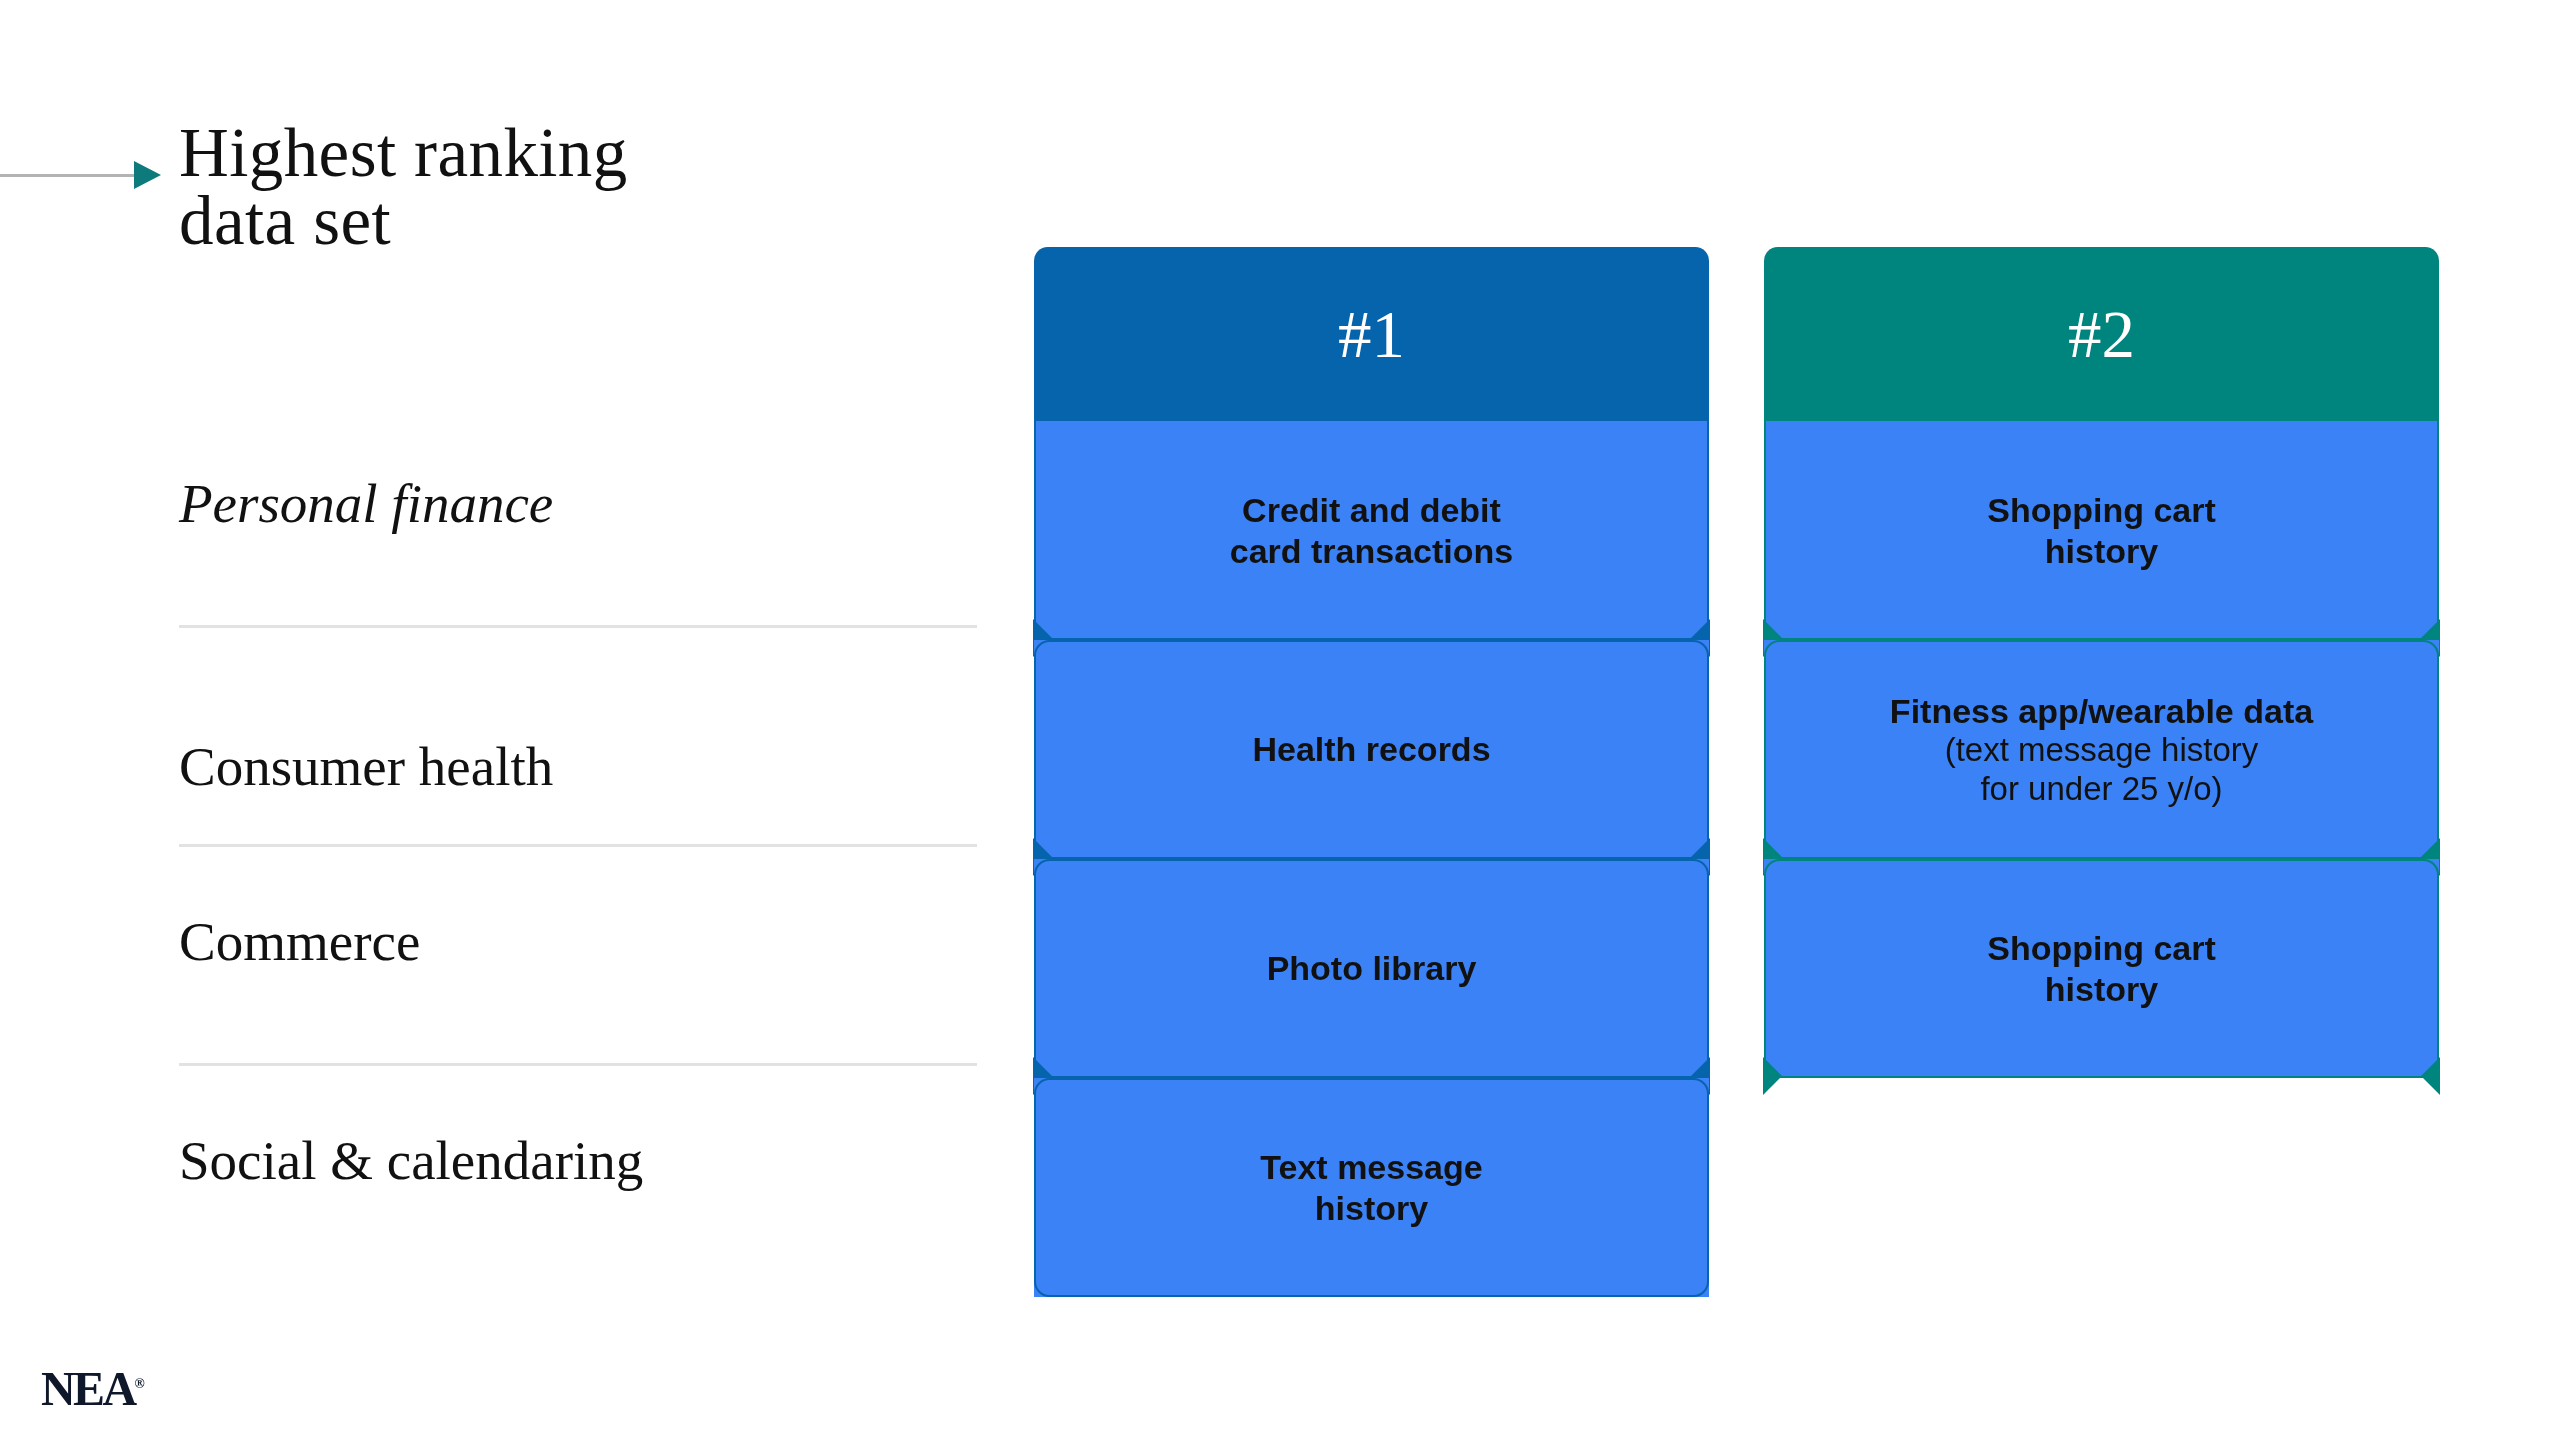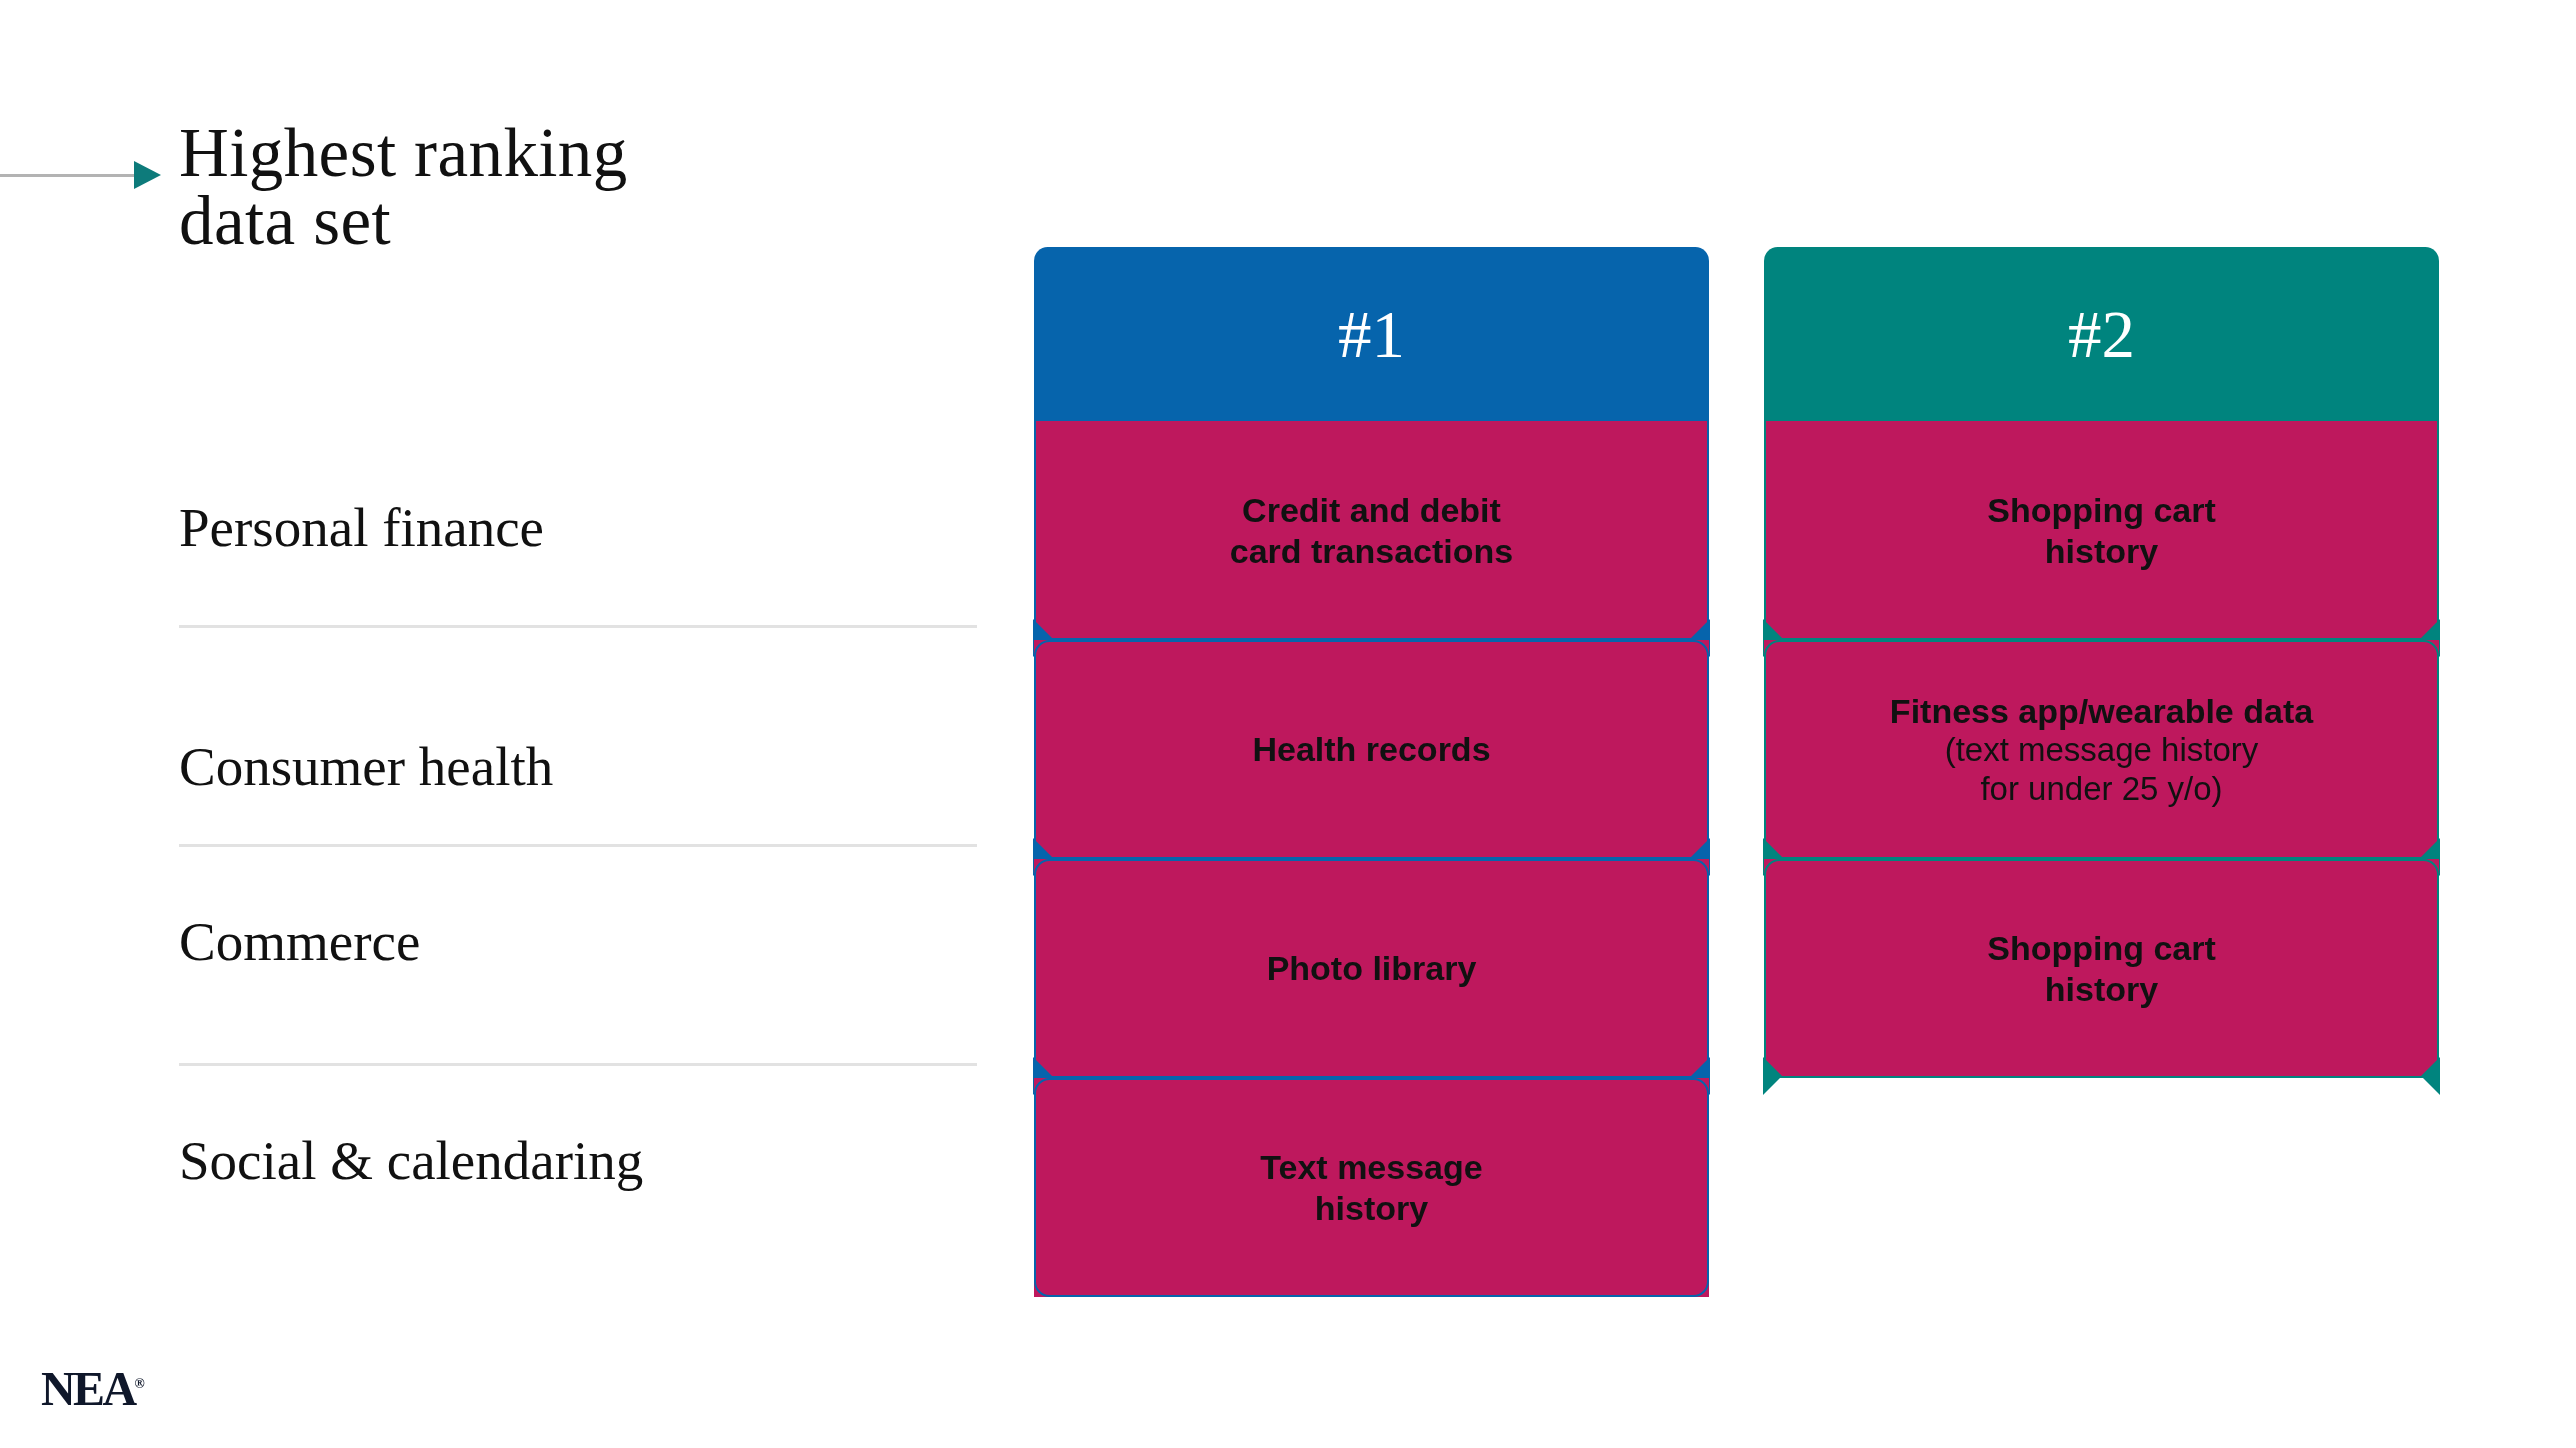--- a/index.html
+++ b/index.html
@@ -58,21 +58,21 @@
 
   .row-label {
     position: absolute;
     left: 179px;
     font-family: "Liberation Serif", serif;
     font-size: 55px;
     color: #111111;
     line-height: 1;
     white-space: nowrap;
   }
-  .row-label.r0 { top: 500px; }
+  .row-label.r0 { top: 476px; font-style: italic; }
   .row-label.r1 { top: 695px; margin-top: 44px; }
   .row-label.r2 { top: 914px; }
   .row-label.r3 { top: 1133px; }
 
   .row-divider {
     position: absolute;
     left: 179px;
     width: 798px;
     height: 2.6px;
     background: #e2e2e2;
@@ -116,21 +116,21 @@
     justify-content: center;
     color: #ffffff;
     font-family: "Liberation Serif", serif;
     font-size: 67px;
     line-height: 1;
   }
 
   .card {
     position: relative;
     height: 219px;
-    background: #be185d;
+    background: #3b82f6;
     box-sizing: border-box;
     display: flex;
     align-items: center;
     justify-content: center;
     text-align: center;
   }
   .card-inner {
     padding: 0 22px;
     line-height: 1.18;
   }

